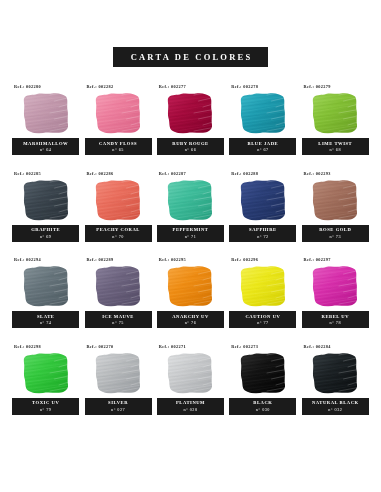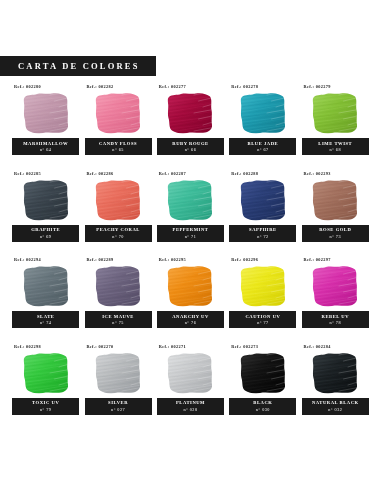--- a/index.html
+++ b/index.html
@@ -19,25 +19,25 @@
     width: 381px;
     height: 492px;
     position: relative;
     background: #ffffff;
     box-sizing: border-box;
   }
 
   
   .title-banner-wrap {
     position: absolute;
-    top: 56px;
+    top: 47px;
     left: 0;
     width: 381px;
     display: flex;
-    justify-content: flex-start;
+    justify-content: center;
   }
   .title-banner {
     background: #1b1b1b;
     color: #ffffff;
     font-family: "Liberation Serif", serif;
     font-size: 8.5px;
     letter-spacing: 2.2px;
     font-weight: 700;
     padding: 5px 16px 5px 18px;
     white-space: nowrap;

